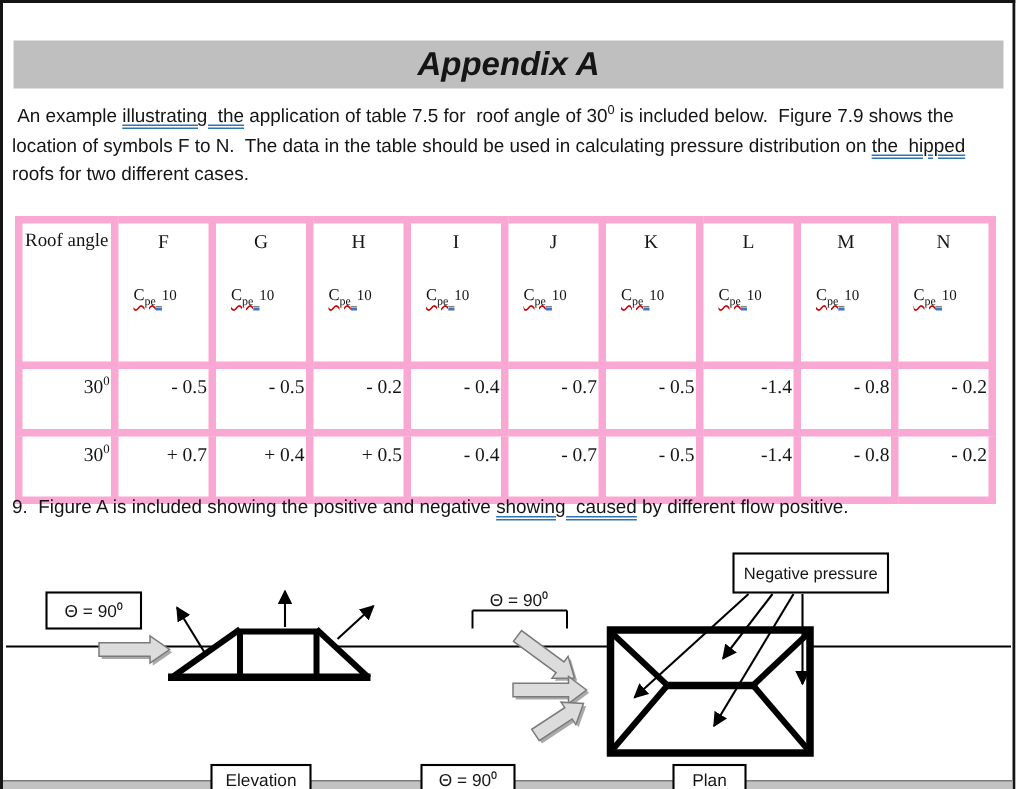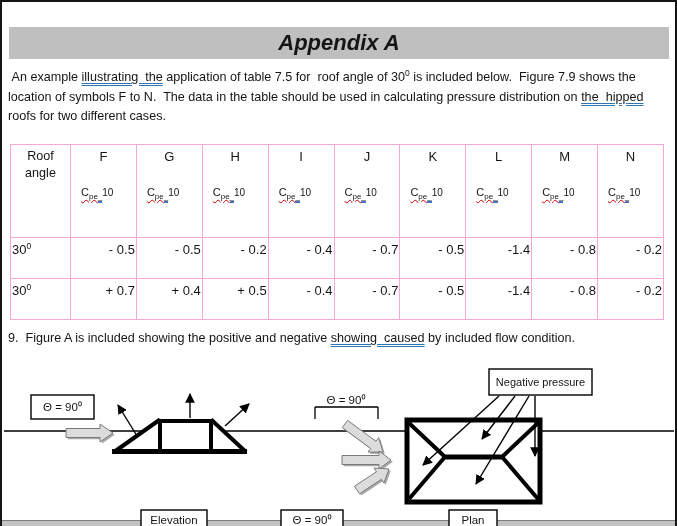--- a/index.html
+++ b/index.html
@@ -8,31 +8,31 @@
         font-family:"Liberation Sans",sans-serif;color:#151515;}
   .banner{position:absolute;left:7px;top:25px;width:660px;height:32px;background:#bfbfbf;
           text-align:center;font-weight:bold;font-style:italic;font-size:22px;line-height:32px;}
   .para{position:absolute;left:6px;width:666px;font-size:12.6px;line-height:19.5px;white-space:pre-wrap;}
   .intro{top:66px;}
   .item4{top:327px;}
   .u2{text-decoration:underline double #2e74b5;text-underline-offset:2px;}
   .sup{vertical-align:super;font-size:8.5px;line-height:0;}
   .tablewrap{position:absolute;left:8px;top:142px;}
   table{border-collapse:collapse;table-layout:fixed;width:654px;}
-  td{border:1px solid #f9a8d4;vertical-align:top;font-size:13px;}
+  td{border:5px solid #f9a8d4;vertical-align:top;font-size:13px;font-family:Liberation Serif, serif;}
   td.hdr{height:88px;}
   td.corner{width:57px;text-align:center;font-size:12.6px;line-height:17px;padding-top:3px;}
   .colletter{display:block;text-align:center;padding-top:3px;}
   .coef{display:block;margin:22px 0 0 9px;font-size:11px;}
   .coef sub{font-size:8px;}
   .wavy{text-decoration:underline wavy #cc0000;text-decoration-thickness:1px;text-underline-offset:3px;}
   .blueu{border-bottom:2px solid #4472c4;}
   .suf{font-size:10px;}
   td.datacell{height:35px;text-align:right;padding-top:4px;}
-  td.anglecell{text-align:left;padding-top:4px;}
+  td.anglecell{text-align:right;padding-top:4px;}
   .figsvg{position:absolute;left:0;top:358px;}
   .figsvg text{font-family:"Liberation Sans",sans-serif;font-size:11.5px;fill:#151515;}
   .thick4{stroke:#000;stroke-width:4;fill:none;}
   .thick5{stroke:#000;stroke-width:5;fill:none;}
   .thin{stroke:#000;stroke-width:1.3;fill:none;}
   .thin-arrow{stroke:#000;stroke-width:1.4;fill:none;marker-end:url(#ah);}
   .whitebox{fill:#fff;stroke:#000;stroke-width:1.4;}
   .bottom-strip{position:absolute;left:0;bottom:0;width:677px;height:5px;background:#c2c2c2;border-top:1px solid #7d7d7d;}
 </style>
 </head>
@@ -107,21 +107,21 @@
             <td class="datacell">- 0.7</td>
             <td class="datacell">- 0.5</td>
             <td class="datacell">-1.4</td>
             <td class="datacell">- 0.8</td>
             <td class="datacell">- 0.2</td>
           </tr>
         </tbody>
       </table>
   </div>
 
-  <div class="para item4" id="item4"><span>9.  Figure A is included showing the positive and negative </span><span class="u2">showing  caused</span><span> by included flow condition.</span></div>
+  <div class="para item4" id="item4"><span>9.  Figure A is included showing the positive and negative </span><span class="u2">showing  caused</span><span> by different flow positive.</span></div>
 
   <div class="bottom-strip"></div>
 
   <svg class="figsvg" width="677" height="168" viewBox="0 358 677 168">
     <defs>
       <marker id="ah" viewBox="0 0 10 10" refX="9" refY="5" markerWidth="7" markerHeight="7" orient="auto">
         <path d="M0,0 L10,5 L0,10 z" fill="#000"></path>
       </marker>
     </defs>
 

